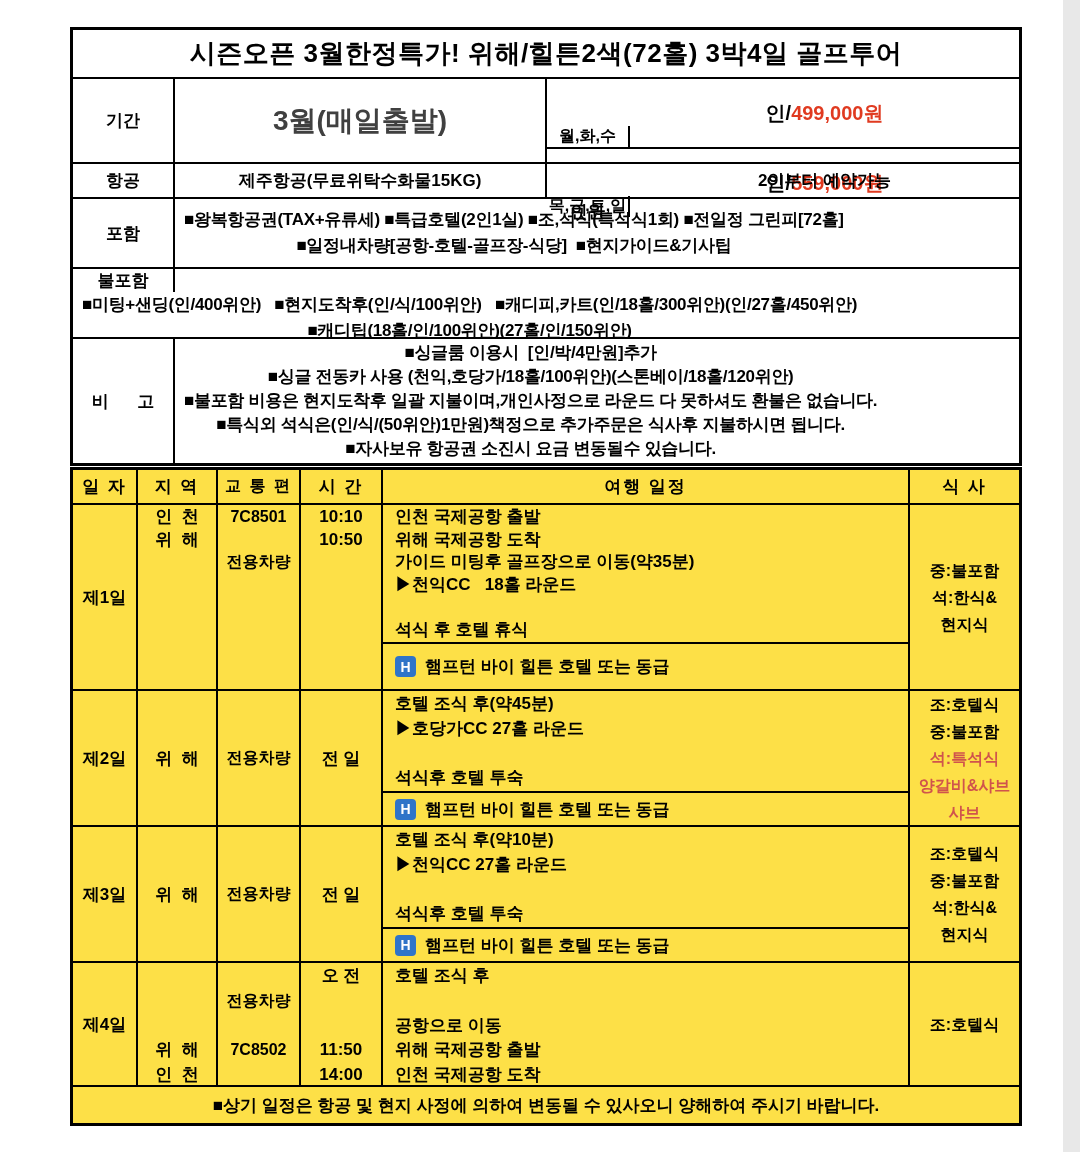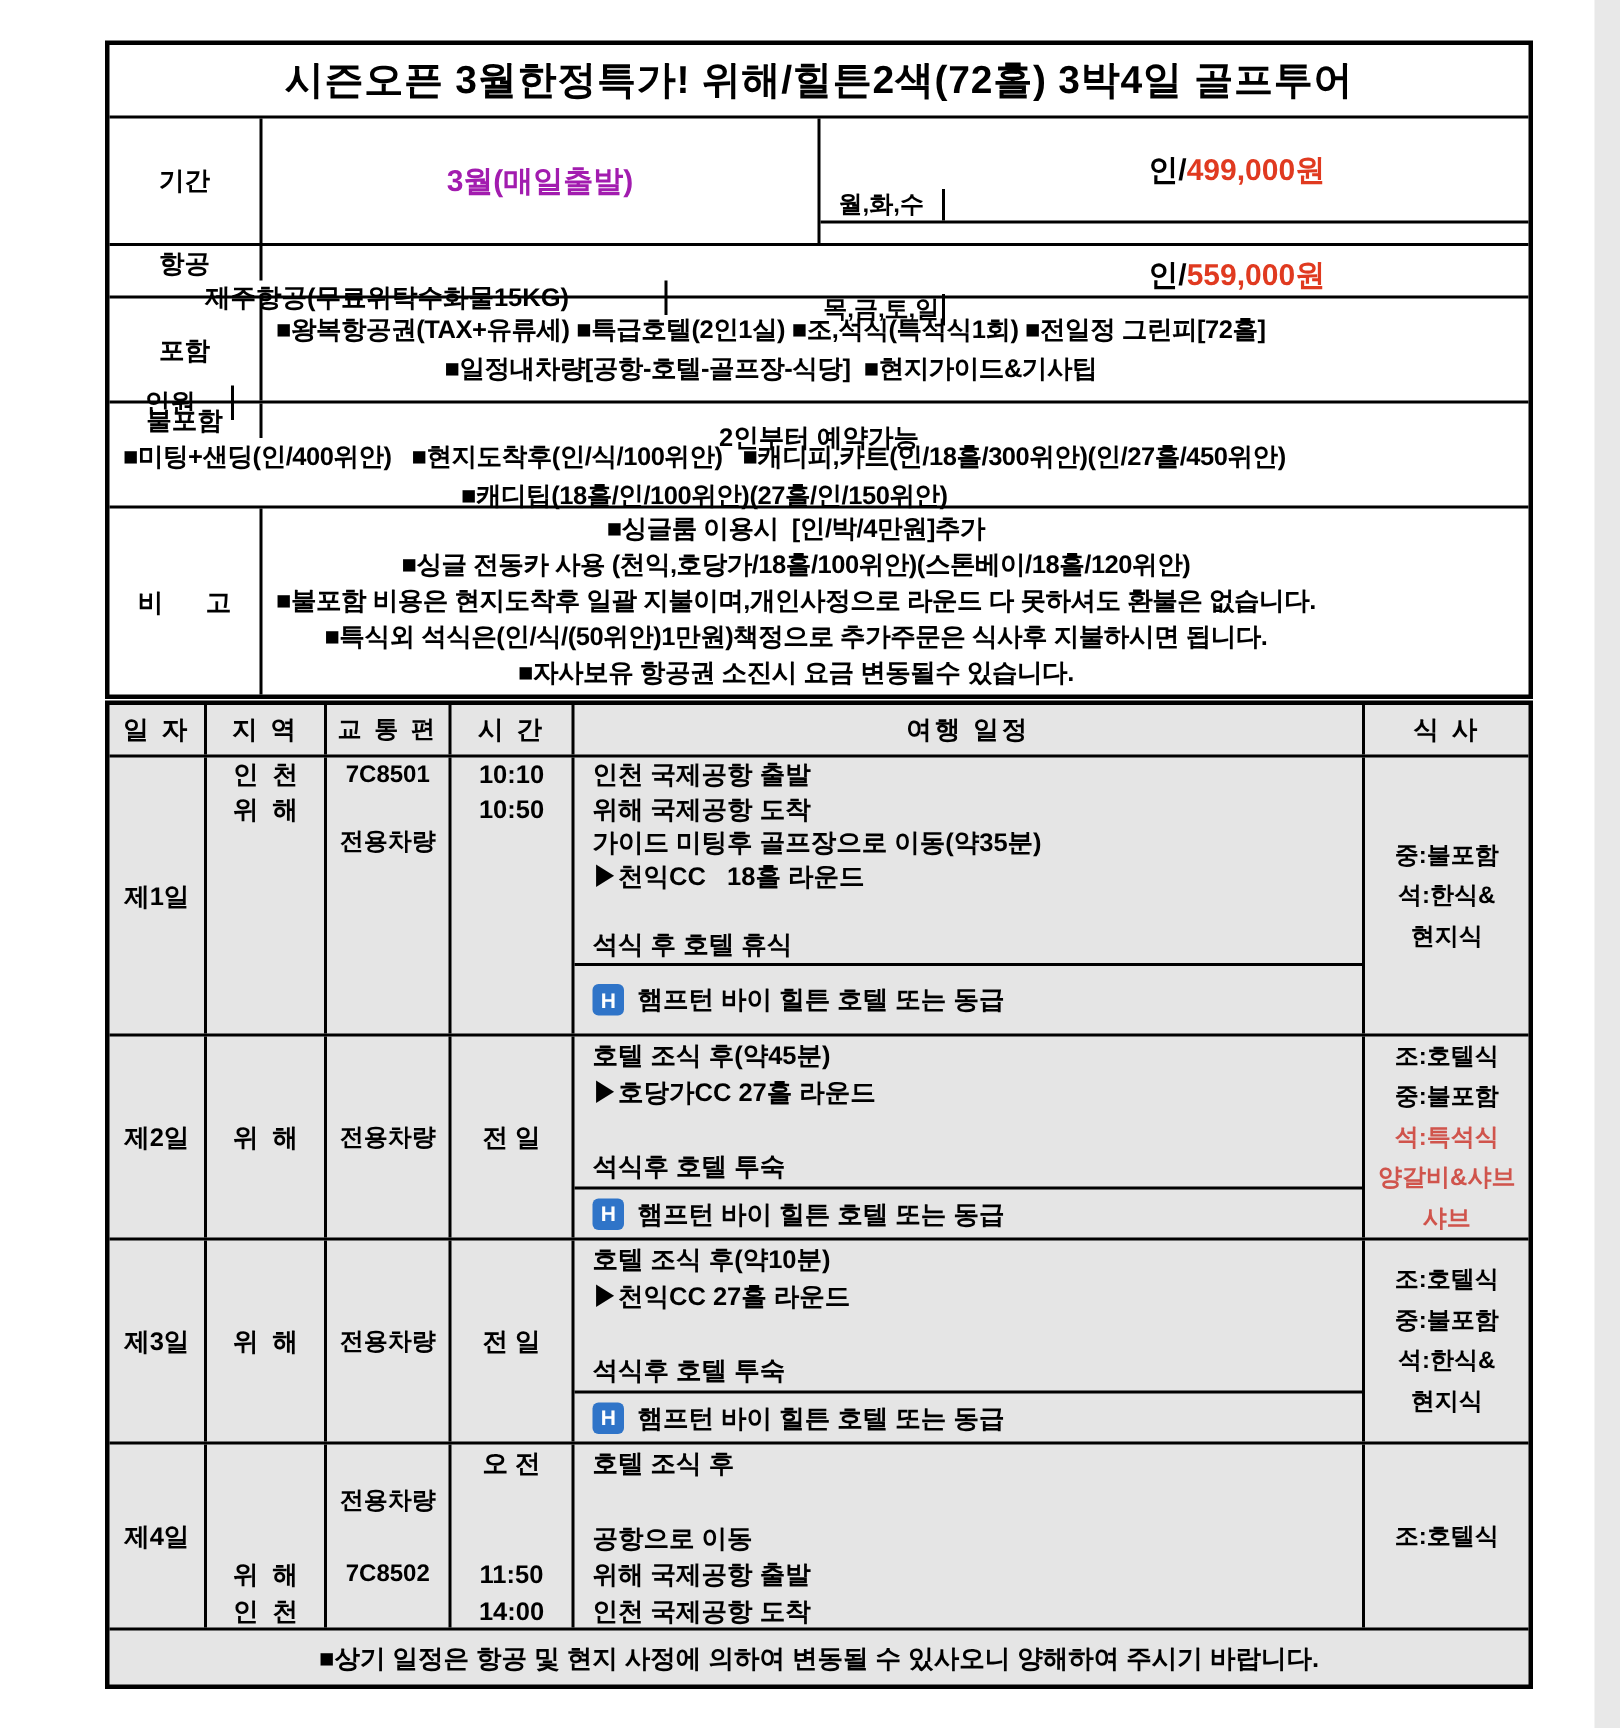--- a/index.html
+++ b/index.html
@@ -15,39 +15,39 @@
   .ht-row{display:flex;border-top:2px solid #000;box-sizing:border-box;}
   .ht-row:first-child{border-top:none;}
   .hcell{box-sizing:border-box;display:flex;align-items:center;justify-content:center;border-right:2px solid #000;}
   .hcell:last-child{border-right:none;text-align:center;}
   .title-row{height:47px;}
   .title-cell{width:100%;font-size:26px;letter-spacing:0.5px;}
   .lbl{width:102px;font-size:17px;flex:none;}
   .wide{width:372px;flex:none;}
   .days-w{width:83px;flex:none;font-size:16px;margin-top:47px;}
   .period-row{height:85px;}
-  .period-value{color:#a21caf;font-size:20px;}
+  .period-value{color:#404040;font-size:28px;}
   .price-part{flex:1;display:flex;flex-direction:column;}
   .price-sub{flex:1;display:flex;box-sizing:border-box;}
   .price-sub.first{border-bottom:2px solid #000;}
   .price-cell{flex:1;display:flex;align-items:center;justify-content:center;font-size:20px;border-right:none;}
   .price-amount{color:#e03a20;}
-  .air-row{height:35px;font-size:17px;flex-direction:column;}
+  .air-row{height:35px;font-size:17px;}
   .text-17{font-size:17px;}
   .block-row{align-items:stretch;}
   .inc-row{height:70px;}
   .exc-row{height:70px;flex-direction:column;}
   .note-row{height:126px;}
   .block-content{flex:1;display:flex;align-items:center;border-right:none;justify-content:flex-start;}
   .pre{white-space:pre;font-size:17px;line-height:26px;padding-left:9px;letter-spacing:-0.3px;}
   .note-pre{line-height:24px;}
   .note-lbl{white-space:pre;}
 
   
-  .it-table{position:absolute;left:70px;top:467px;width:952px;border:3px solid #000;box-sizing:border-box;background:#e5e5e5;}
+  .it-table{position:absolute;left:70px;top:467px;width:952px;border:3px solid #000;box-sizing:border-box;background:#fde047;}
   .irow{display:flex;border-top:2px solid #000;box-sizing:border-box;align-items:stretch;}
   .irow:first-child{border-top:none;}
   .icell{box-sizing:border-box;border-right:2px solid #000;display:flex;align-items:center;justify-content:center;text-align:center;}
   .icell:last-child{border-right:none;}
   .c-day{width:65px;flex:none;font-size:17px;}
   .c-region{width:80px;flex:none;font-size:17px;}
   .c-trans{width:83px;flex:none;font-size:16px;}
   .c-time{width:82px;flex:none;font-size:17px;}
   .c-sched{flex:1;flex-direction:column;align-items:stretch;justify-content:flex-start;text-align:left;}
   .c-meal{width:109px;flex:none;flex-direction:column;font-size:16px;line-height:27px;}

